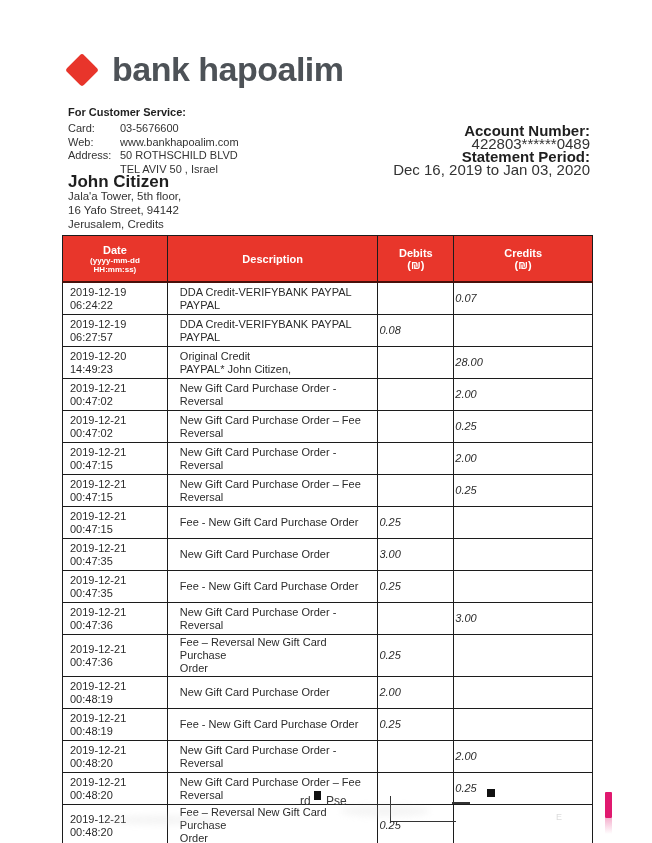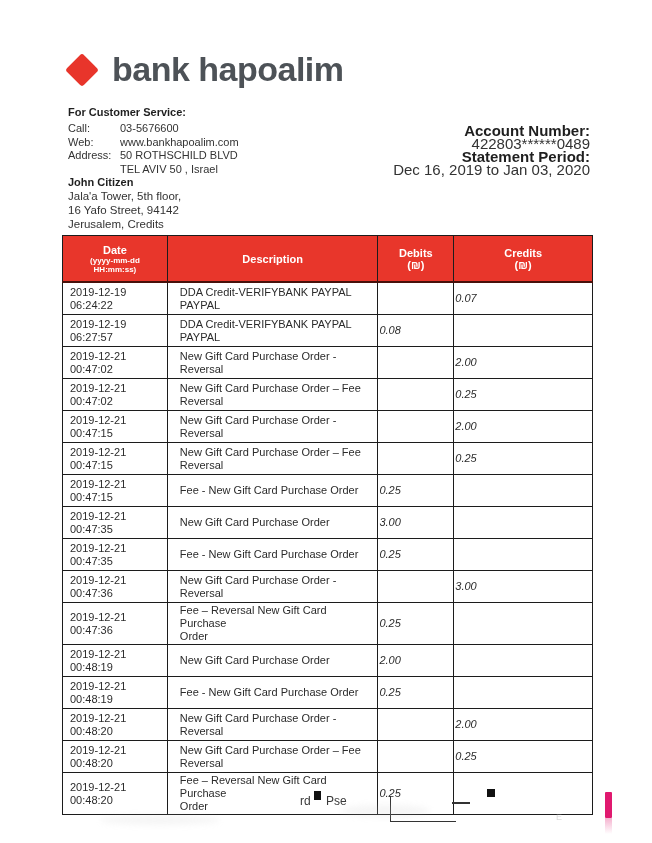--- a/index.html
+++ b/index.html
@@ -27,21 +27,21 @@
     color:#4d5257; letter-spacing:-0.5px;
     margin-left:8px;
   }
 
   
   .cs-heading { position:absolute; left:68px; top:106px; font-size:11px; font-weight:bold; color:#1f1f1f; }
   .contact { position:absolute; left:68px; top:122px; font-size:11px; line-height:13.5px; color:#333; }
   .contact-row { display:flex; }
   .contact-label { width:52px; }
   .customer { position:absolute; left:68px; top:175px; font-size:11.5px; line-height:14px; color:#333; }
-  .customer-name { font-weight:bold; font-size:11px; color:#1f1f1f; }
+  .customer-name { font-weight:bold; font-size:17px; color:#1f1f1f; }
 
   
   .account { position:absolute; right:62px; top:124px; text-align:right; font-size:15px; line-height:13px; color:#333; }
   .account .lbl { font-weight:bold; color:#1f1f1f; }
 
   
   table.tx {
     position:absolute; left:62px; top:235px;
     width:531px;
     border-collapse:collapse;
@@ -84,21 +84,21 @@
 <div class="page">
 
   <div class="logo">
     <div class="diamond"></div>
     <div class="logo-text">bank hapoalim</div>
   </div>
 
   <div class="cs-heading">For Customer Service:</div>
   <div class="contact">
     <div class="contact-row">
-      <span class="contact-label">Call:</span>
+      <span class="contact-label">Card:</span>
       <span>03-5676600</span>
     </div>
     <div class="contact-row">
       <span class="contact-label">Web:</span>
       <span>www.bankhapoalim.com</span>
     </div>
     <div class="contact-row">
       <span class="contact-label">Address:</span>
       <span>50 ROTHSCHILD BLVD</span>
     </div>
@@ -161,20 +161,28 @@
 
     <tr>
       <td class="c-date">2019-12-19
 06:27:57</td>
       <td class="c-desc">DDA Credit-VERIFYBANK PAYPAL
 PAYPAL</td>
       <td class="c-debit">0.08</td>
       <td class="c-credit"></td>
     </tr>
 
+    <tr>
+      <td class="c-date">2019-12-20
+14:49:23</td>
+      <td class="c-desc">Original Credit
+PAYPAL* John Citizen,</td>
+      <td class="c-debit"></td>
+      <td class="c-credit">28.00</td>
+    </tr>
 
     <tr>
       <td class="c-date">2019-12-21
 00:47:02</td>
       <td class="c-desc">New Gift Card Purchase Order - Reversal</td>
       <td class="c-debit"></td>
       <td class="c-credit">2.00</td>
     </tr>
 
     <tr>

